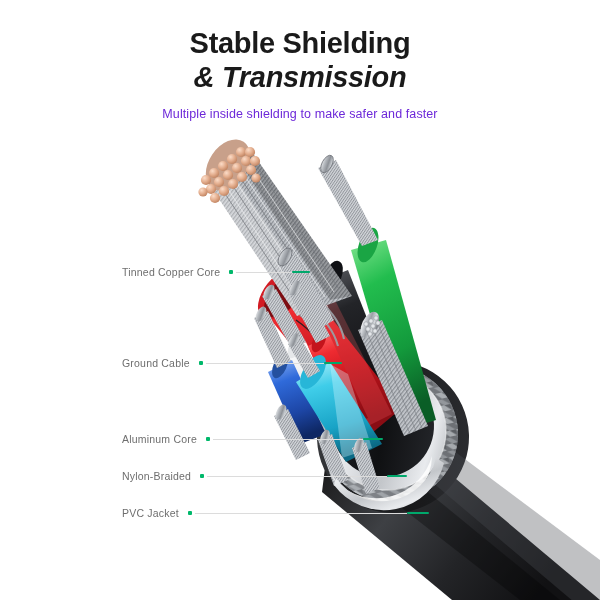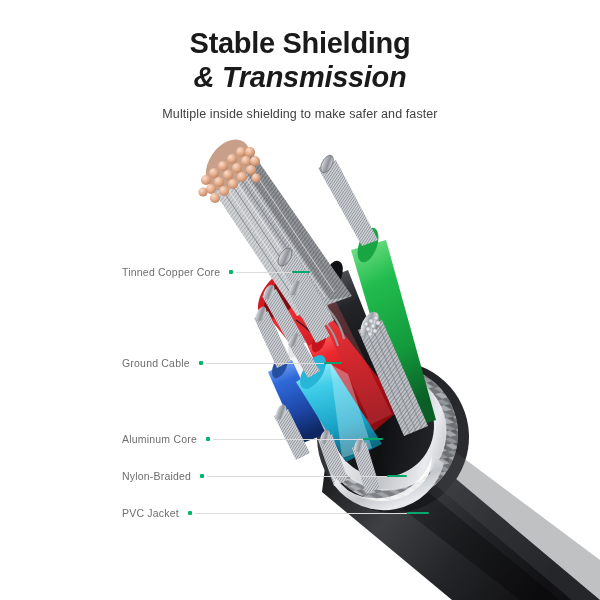--- a/index.html
+++ b/index.html
@@ -16,21 +16,21 @@
   .header{position:absolute;left:0;top:0;width:600px;text-align:center;}
   .title{
     margin:0;padding-top:26px;
     font-size:29px;line-height:34px;
     font-weight:700;letter-spacing:-0.3px;
     color:#1a1a1a;
   }
   .title .line2{display:block;font-style:italic;}
   .subtitle{
     margin:0;padding-top:13px;
-    font-size:12.5px;color:#404040;font-weight:400;letter-spacing:0.1px;
+    font-size:12.5px;color:#6d28d9;font-weight:400;letter-spacing:0.1px;
   }
 
   
   .callout{position:absolute;height:14px;display:flex;align-items:center;}
   .callout .ctext{
     font-size:10.5px;color:#6e6e6e;letter-spacing:0.2px;white-space:nowrap;
     font-weight:400;
   }
   .callout .cdot{
     width:4px;height:4px;background:#00b86b;border-radius:1px;

